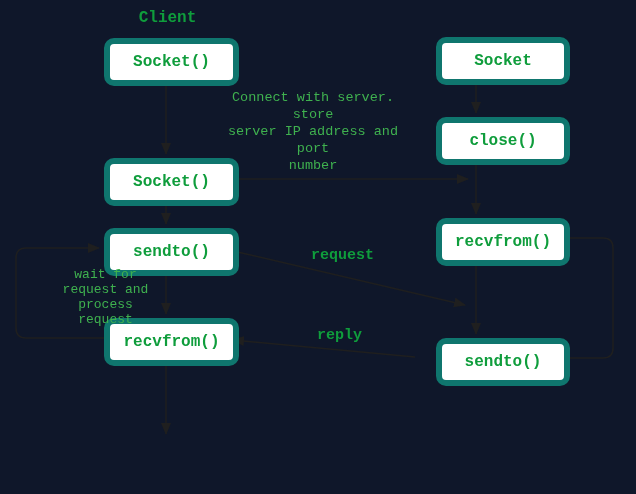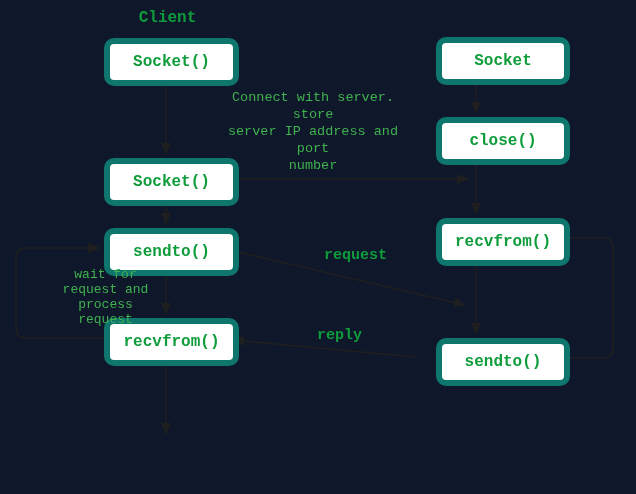--- a/index.html
+++ b/index.html
@@ -56,21 +56,21 @@
     text-align: center;
   }
   .connect-note { left: 212px; top: 89px; width: 202px; }
   .wait-note { left: 48px; top: 267px; width: 115px; line-height: 15px; font-size: 13px; }
   .edge-label {
     position: absolute;
     font-weight: bold;
     font-size: 15px;
     color: #0f9d3c;
   }
-  .request-label { left: 324px; top: 247px; }
+  .request-label { left: 311px; top: 247px; }
   .reply-label { left: 317px; top: 327px; }
 </style>
 </head>
 <body>
 
 <div class="canvas">
 
   <svg class="arrows-layer" viewBox="0 0 636 494" xmlns="http://www.w3.org/2000/svg">
     <defs>
       <marker id="arrow" markerUnits="userSpaceOnUse" markerWidth="14" markerHeight="12" refX="11" refY="5" orient="auto">

